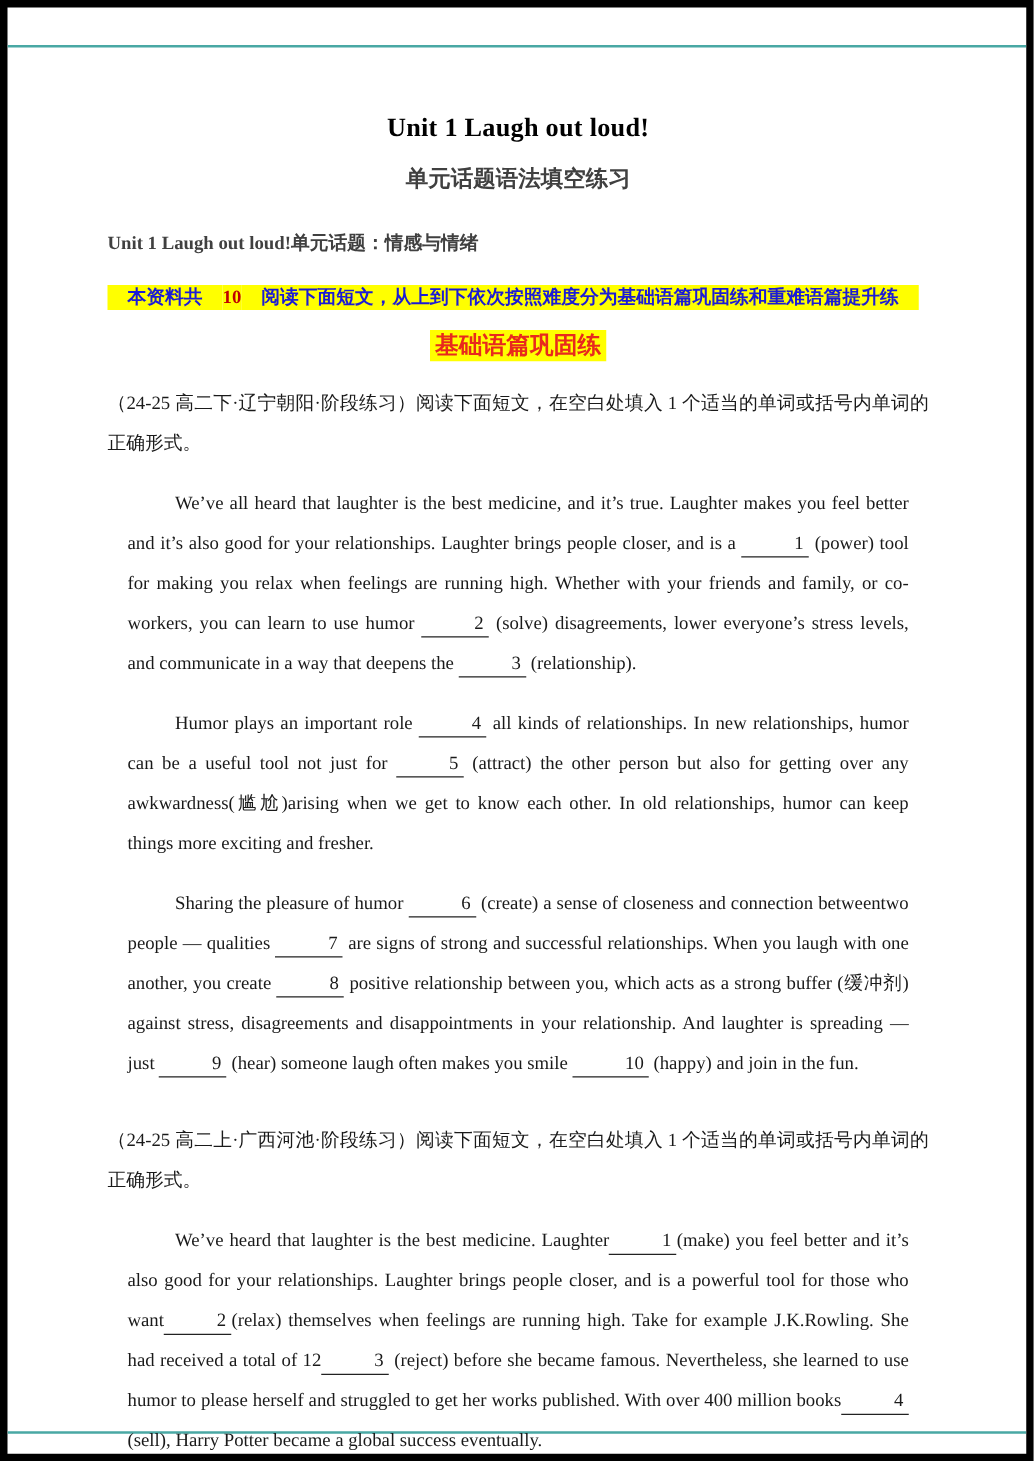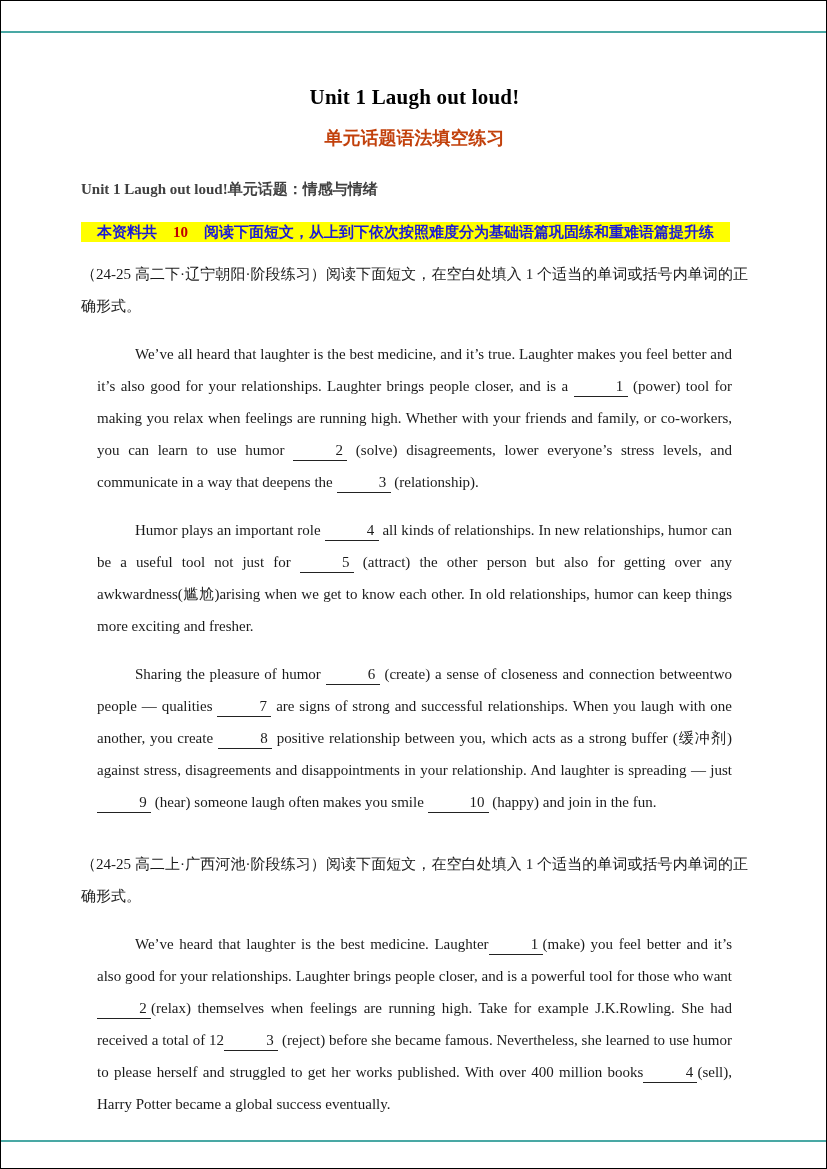--- a/index.html
+++ b/index.html
@@ -1,36 +1,36 @@
 <!DOCTYPE html>
 <html><head>
 <meta charset="utf-8">
 <style>
   html,body{margin:0;padding:0;background:#ffffff;}
   .page{
     position:relative;
     width:827px;height:1169px;
     background:#ffffff;
     box-sizing:border-box;
-    border:1px solid #000000;
+    border:6px solid #000000;
     font-family:"Liberation Serif", serif;
     color:#1a1a1a;
     overflow:hidden;
   }
   .page-edge{position:absolute;left:0;right:0;height:2px;background:#49a8a4;}
   .edge-top{top:30px;}
   .edge-bottom{top:1139px;}
   .content{position:absolute;left:80px;right:78px;top:84px;}
 
   .doc-title{
     text-align:center;font-weight:bold;font-size:21px;color:#000000;
     margin:0 0 16px 0;letter-spacing:.2px;
   }
   .doc-subtitle{
-    text-align:center;font-weight:bold;font-size:18px;color:#c2410c;
+    text-align:center;font-weight:bold;font-size:18px;color:#404040;
     margin:0 0 30px 0;
   }
   .topic-line{
     font-weight:bold;font-size:15px;color:#404040;margin:0 0 24px 0;
   }
   .notice-line{font-size:15px;font-weight:bold;margin:0 0 16px 0;}
   .notice-line .hl{background:#ffff00;color:#1b1bd6;padding:2px 16px;}
   .notice-line .hl-num{background:#ffff00;color:#c00000;padding:2px 0;}
   .section-heading{text-align:center;margin:0 0 18px 0;}
   .section-heading .hl{
@@ -62,20 +62,23 @@
   <div class="content">
 
     <h1 class="doc-title">Unit 1 Laugh out loud!</h1>
 
     <h2 class="doc-subtitle">单元话题语法填空练习</h2>
 
     <p class="topic-line">Unit 1 Laugh out loud!单元话题：情感与情绪</p>
 
     <p class="notice-line"><span class="hl">本资料共</span><span class="hl-num">10</span><span class="hl">阅读下面短文，从上到下依次按照难度分为基础语篇巩固练和重难语篇提升练</span></p>
 
+    <div class="section-heading">
+      <span class="hl">基础语篇巩固练</span>
+    </div>
 
     <div class="body-text exercise exercise-1">
       <p class="instruction">（24-25 高二下·辽宁朝阳·阶段练习）阅读下面短文，在空白处填入 1 个适当的单词或括号内单词的正确形式。</p>
       <div>
           <p class="body-p">We’ve all heard that laughter is the best medicine, and it’s true. Laughter makes you feel better and it’s also good for your relationships. Laughter brings people closer, and is a <span class="blank">1</span> (power) tool for making you relax when feelings are running high. Whether with your friends and family, or co-workers, you can learn to use humor <span class="blank">2</span> (solve) disagreements, lower everyone’s stress levels, and communicate in a way that deepens the <span class="blank">3</span> (relationship).</p>
           <p class="body-p">Humor plays an important role <span class="blank">4</span> all kinds of relationships. In new relationships, humor can be a useful tool not just for <span class="blank">5</span> (attract) the other person but also for getting over any awkwardness(尴尬)arising when we get to know each other. In old relationships, humor can keep things more exciting and fresher.</p>
           <p class="body-p">Sharing the pleasure of humor <span class="blank">6</span> (create) a sense of closeness and connection betweentwo people — qualities <span class="blank">7</span> are signs of strong and successful relationships. When you laugh with one another, you create <span class="blank">8</span> positive relationship between you, which acts as a strong buffer (缓冲剂) against stress, disagreements and disappointments in your relationship. And laughter is spreading — just <span class="blank">9</span> (hear) someone laugh often makes you smile <span class="blank">10</span> (happy) and join in the fun.</p>
         </div>
     </div>
 

